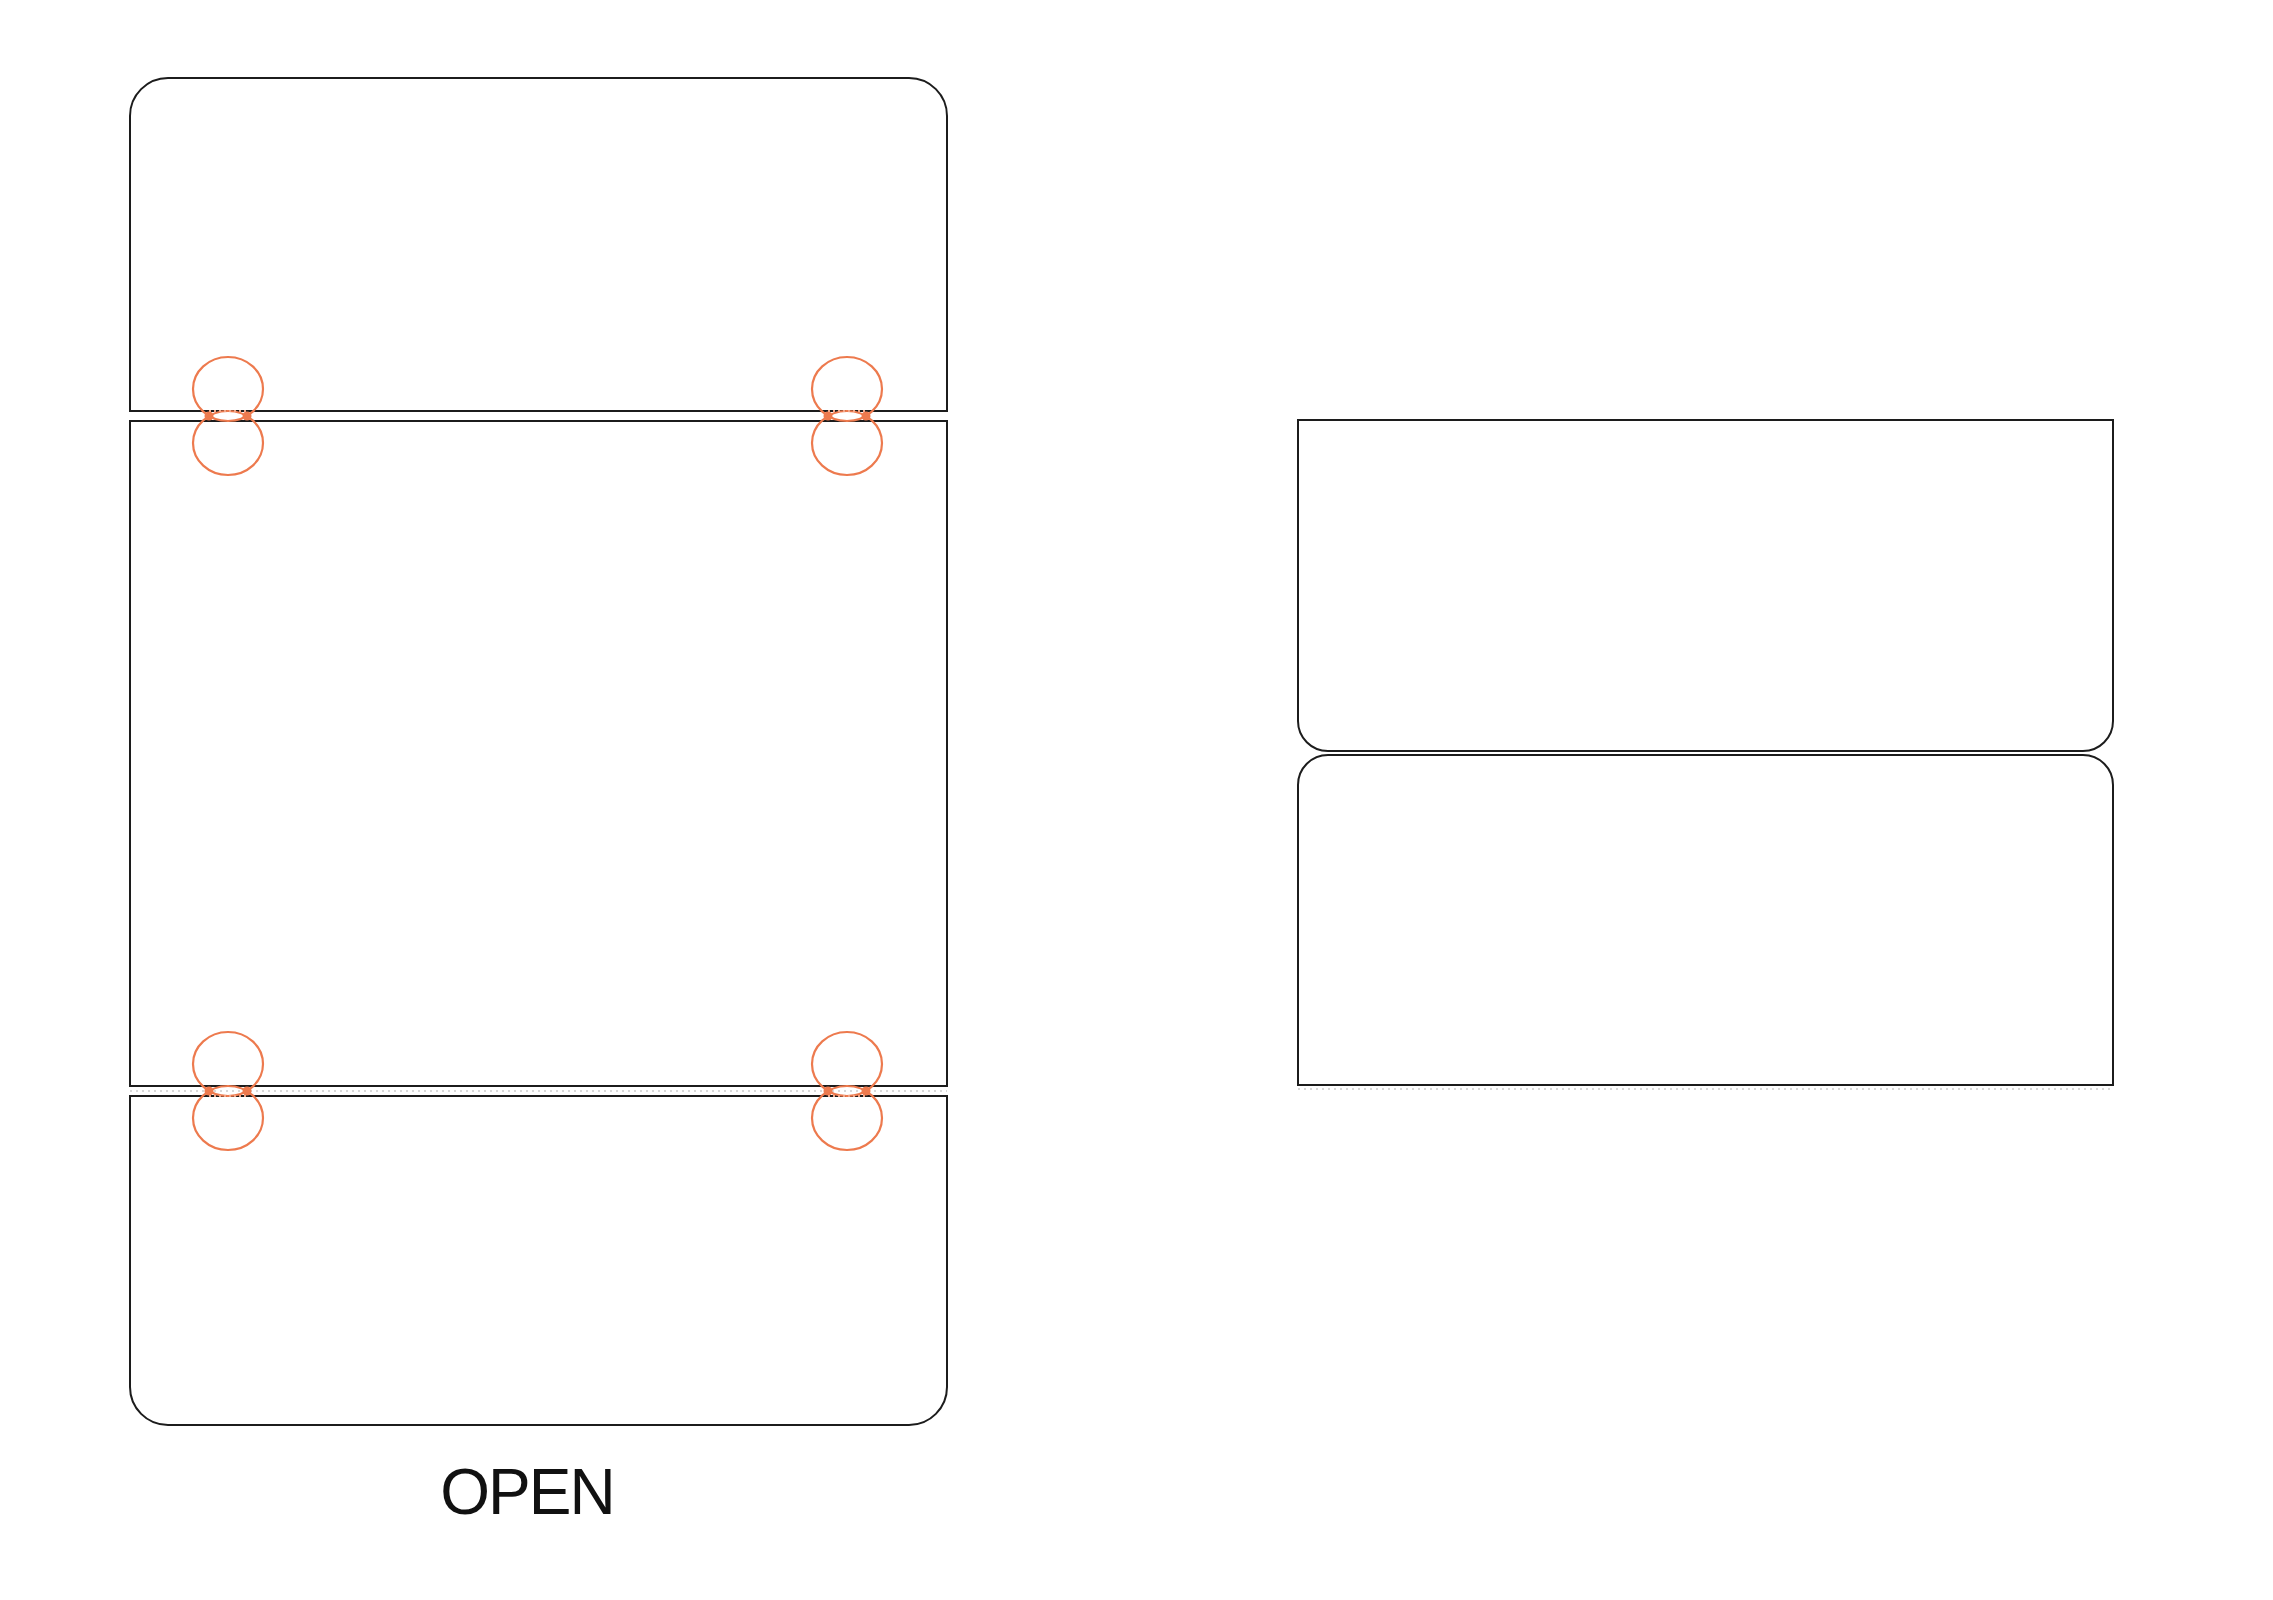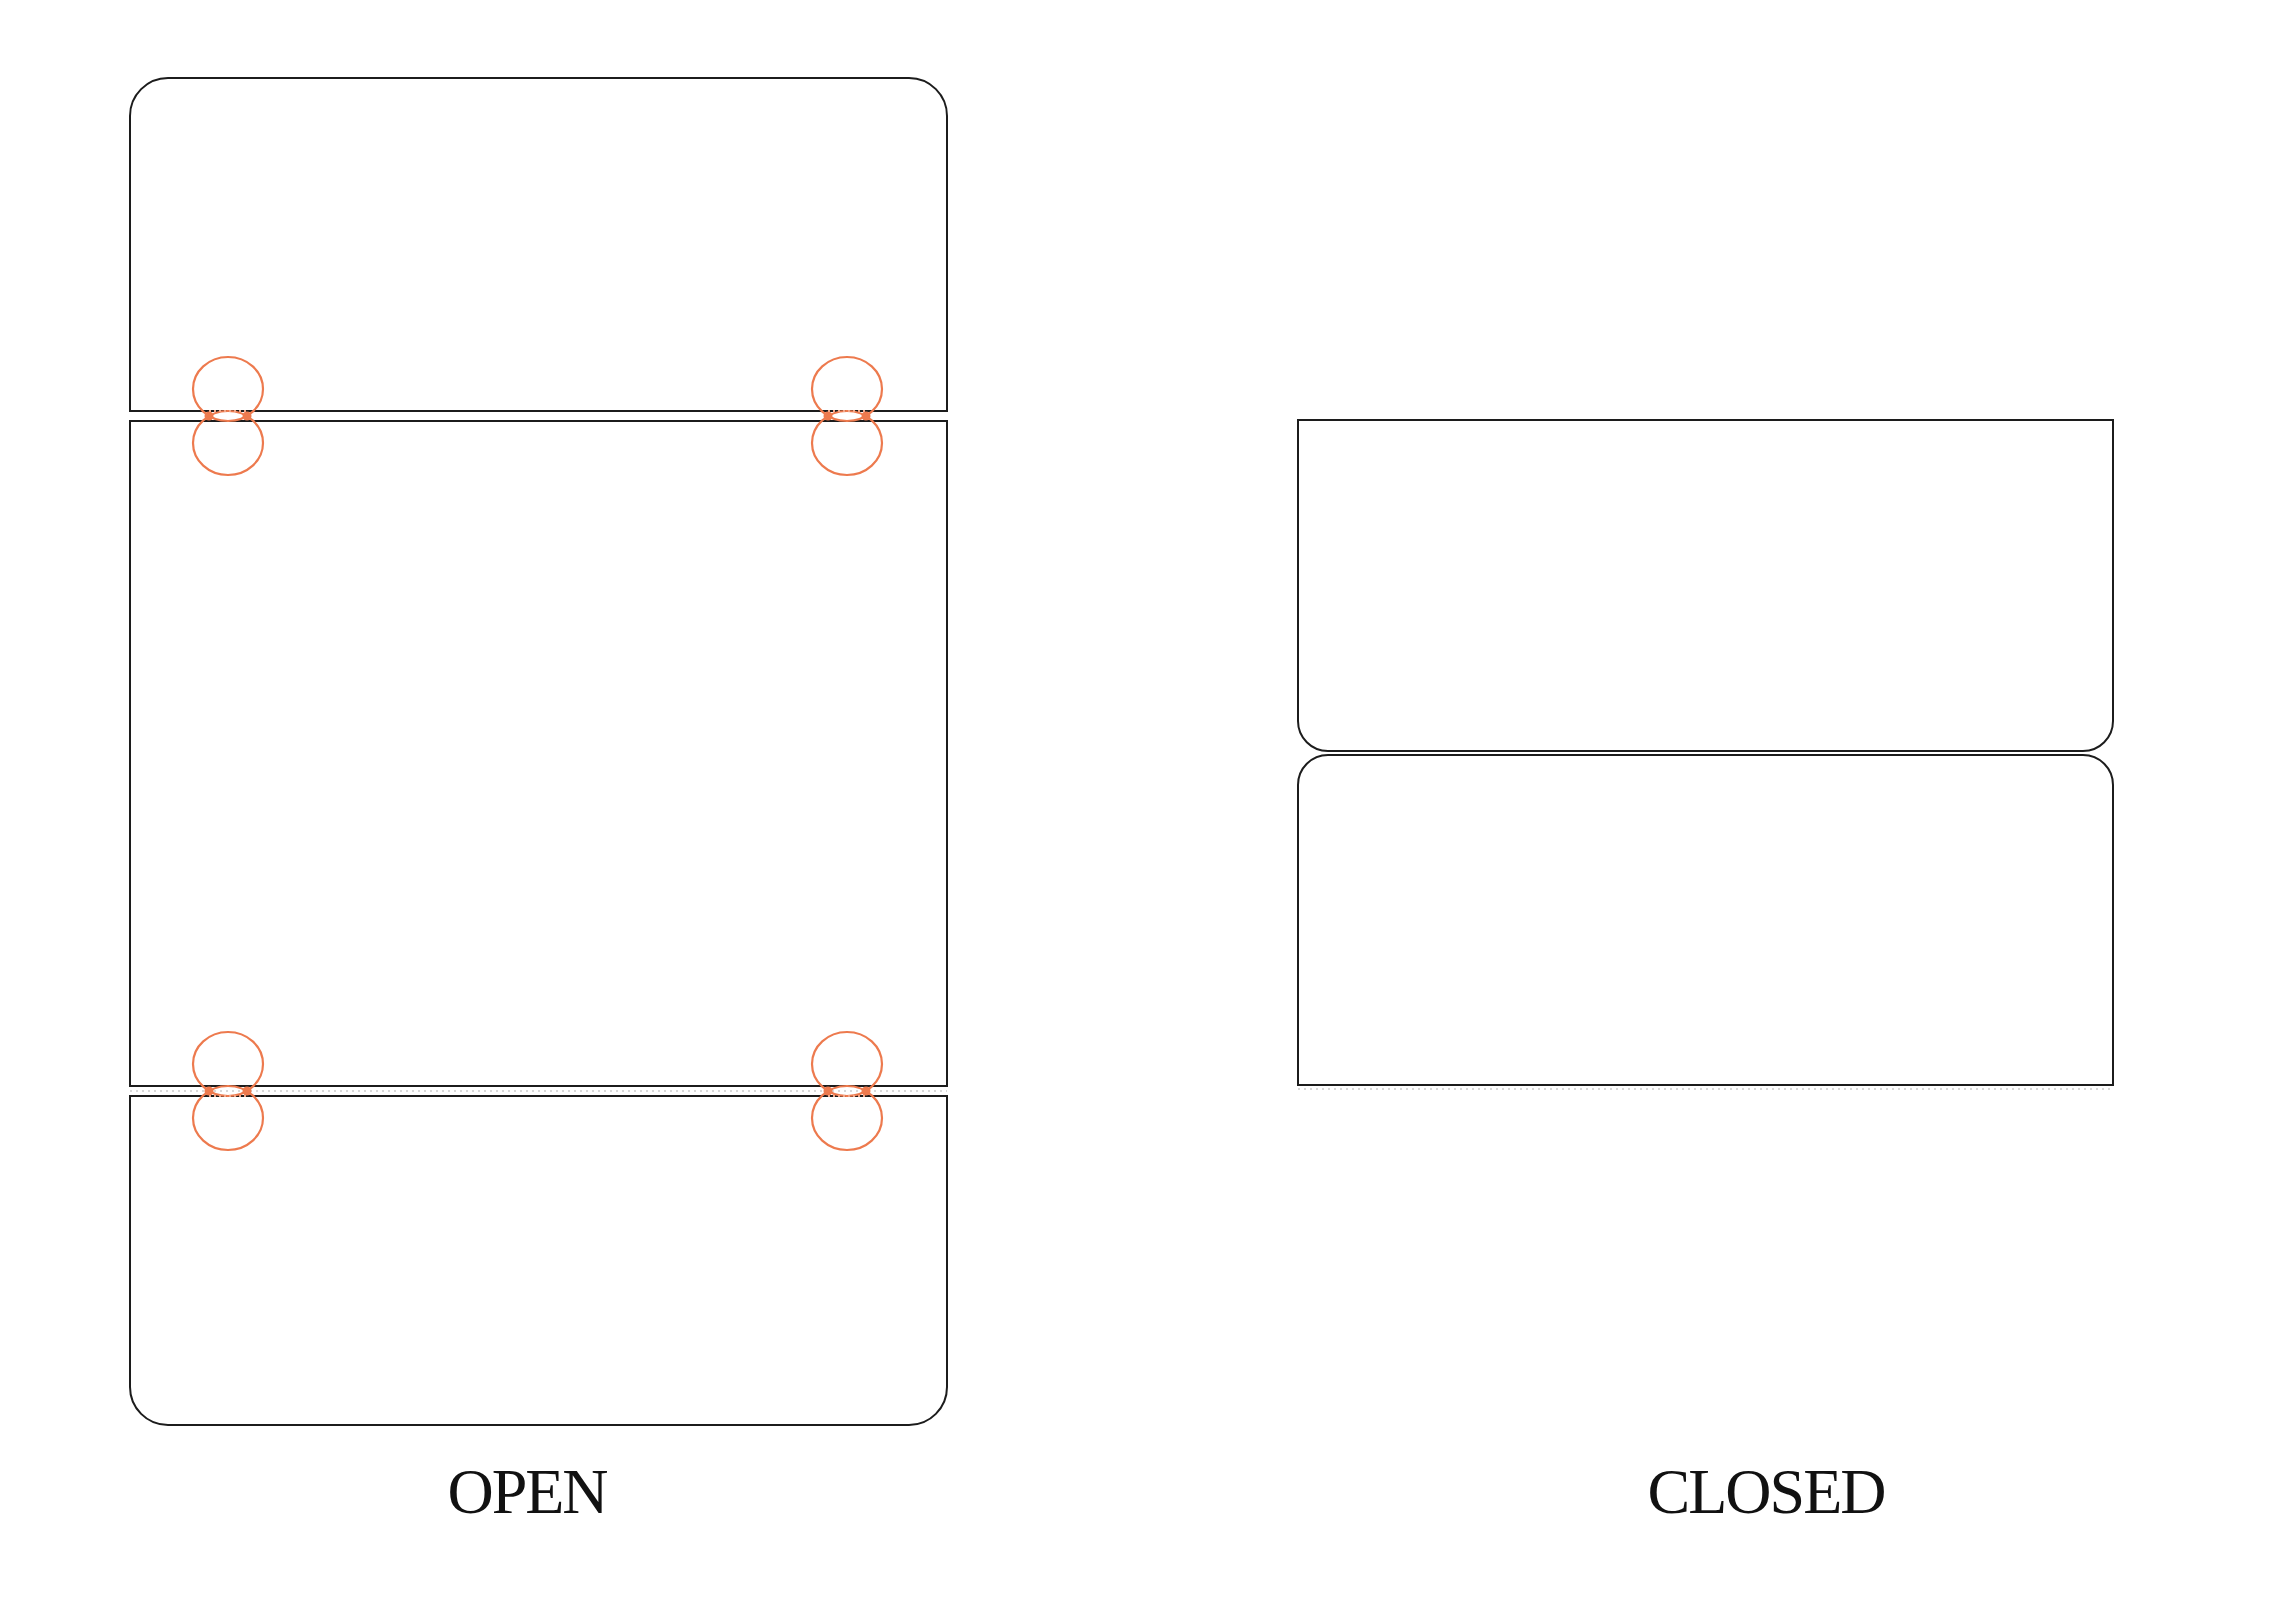--- a/index.html
+++ b/index.html
@@ -6,21 +6,21 @@
     margin: 0;
     padding: 0;
     background: var(--background, #ffffff);
   }
   #canvas {
     position: relative;
     width: 2273px;
     height: 1600px;
     background: var(--background, #ffffff);
     overflow: hidden;
-    font-family: Liberation Serif, serif;
+    font-family: Liberation Sans, sans-serif;
   }
   svg { position: absolute; left: 0; top: 0; }
   .outline {
     fill: none;
     stroke: var(--outline, #1c1c1c);
     stroke-width: 2px;
   }
   .hinge-stroke {
     fill: none;
     stroke: var(--hinge, #ed7a4e);
@@ -92,15 +92,14 @@
       <path class="outline" d="M 1298 420 H 2113 V 721 A 30 30 0 0 1 2083 751 L 1328 751 A 30 30 0 0 1 1298 721 Z"></path>
 
       <path class="outline" d="M 1298 1085 V 785 A 30 30 0 0 1 1328 755 L 2083 755 A 30 30 0 0 1 2113 785 V 1085 Z"></path>
 
       <path class="hidden-line" d="M 1298 1089 H 2113"></path>
     </g>
   </svg>
 
   <div class="view-label" style="left:527px; top:1460px;">OPEN</div>
 
-  <div class="view-label" style="left:1766px; top:1460px;">CLOSED</div>
 
 </div>
 
 </body></html>

